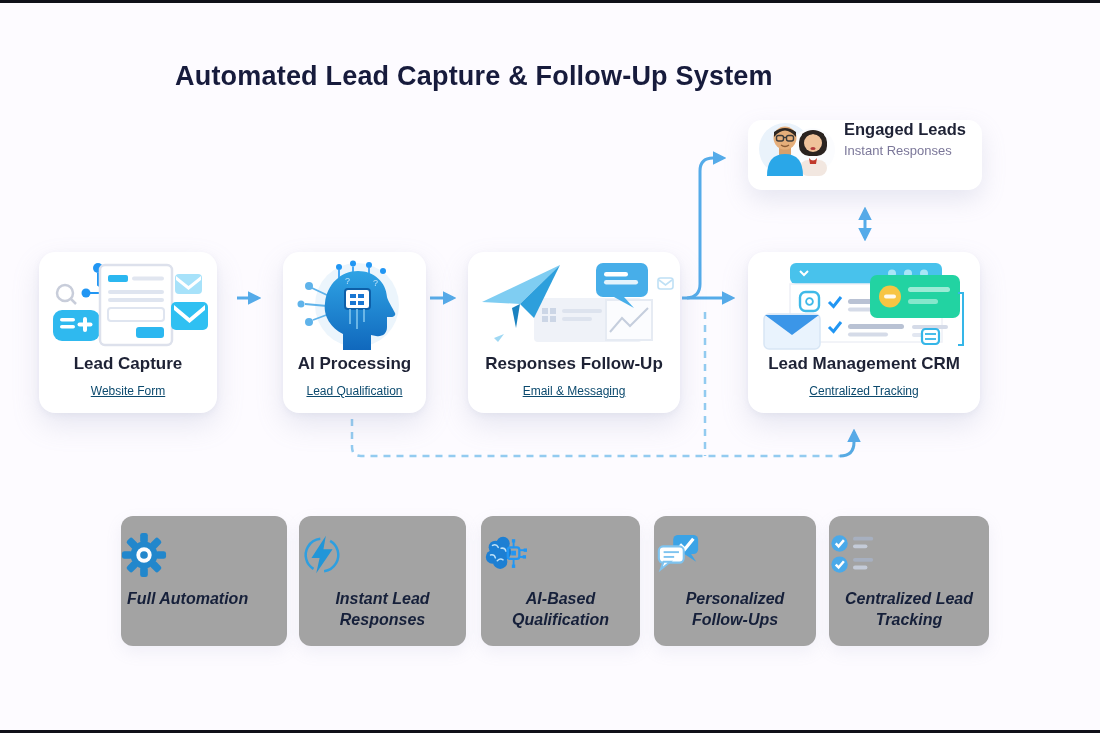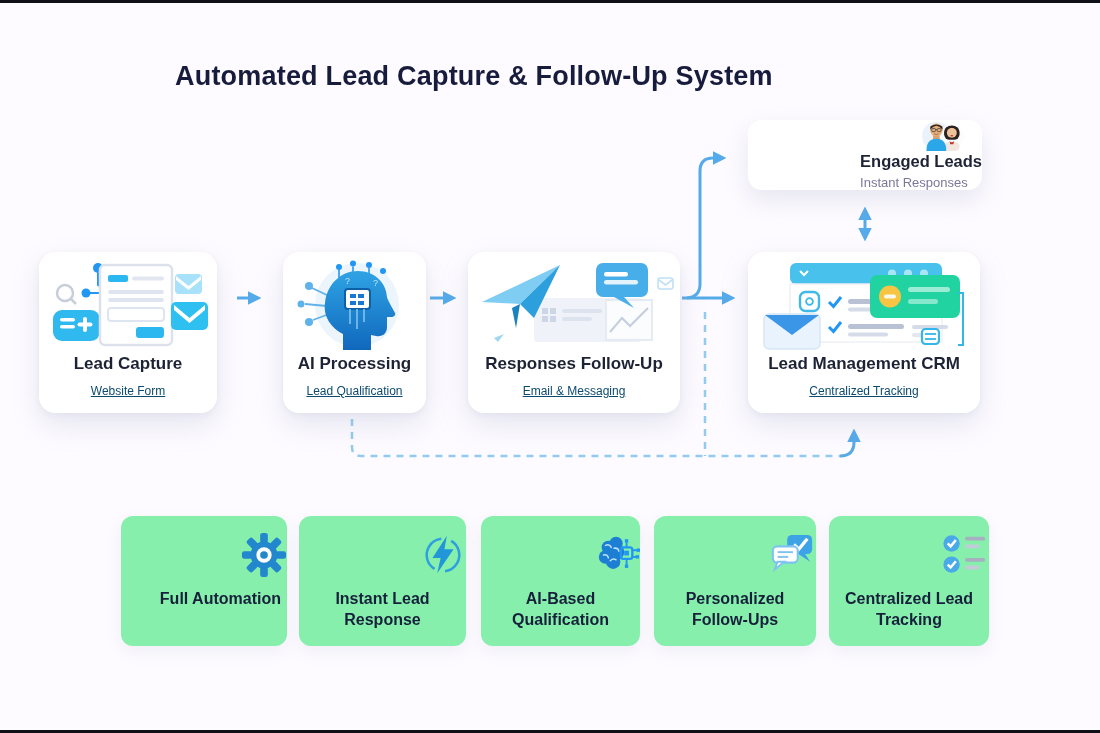--- a/index.html
+++ b/index.html
@@ -10,28 +10,28 @@
   .page-title{position:absolute;left:175px;top:61px;font-size:27px;font-weight:700;color:#171b3c;letter-spacing:.2px;}
   
   .step{position:absolute;top:252px;height:161px;background:#ffffff;border-radius:16px;
         box-shadow:0 12px 28px rgba(140,150,185,.20), 0 2px 6px rgba(140,150,185,.10);
         display:flex;flex-direction:column;align-items:center;}
   .step-art{height:94px;margin-top:6px;display:flex;align-items:center;justify-content:center;}
   .step-title{font-size:17px;font-weight:700;color:#1e2235;margin-top:2px;}
   .step-sub{font-size:12px;color:#0c4a6e;margin-top:10px;text-decoration:underline;}
   
   .engaged{position:absolute;left:748px;top:120px;width:234px;height:70px;background:#ffffff;border-radius:14px;
-           box-shadow:0 10px 24px rgba(140,150,185,.20);display:flex;align-items:flex-end;padding-left:10px;box-sizing:border-box;flex-direction:column;}
+           box-shadow:0 10px 24px rgba(140,150,185,.20);display:flex;align-items:flex-start;padding-left:10px;box-sizing:border-box;}
   .engaged-text{display:flex;flex-direction:column;margin-left:8px;}
   .engaged-title{font-size:16.5px;font-weight:700;color:#1e2235;}
   .engaged-sub{font-size:13px;color:#7b7799;margin-top:4px;}
   
-  .feature{position:absolute;top:516px;height:130px;background:#86efac;border-radius:12px;
+  .feature{position:absolute;top:516px;height:130px;background:#a3a3a3;border-radius:12px;
            box-shadow:0 6px 16px rgba(150,160,190,.12);
-           display:flex;flex-direction:column;align-items:flex-end;box-sizing:border-box;padding-top:16px;}
+           display:flex;flex-direction:column;align-items:flex-start;box-sizing:border-box;padding-top:16px;font-style:italic;}
   .feature-label{font-size:16px;font-weight:700;color:#16203a;text-align:center;line-height:1.32;margin-top:10px;padding:0 6px;}
   .connectors{position:absolute;left:0;top:0;width:1100px;height:733px;pointer-events:none;}
 </style>
 </head>
 <body>
 
 <div class="canvas">
   <div class="edge-bar edge-top"></div>
   <div class="edge-bar edge-bottom"></div>
 
@@ -232,21 +232,21 @@
       <circle cx="24" cy="24" r="4" fill="#2287cc"></circle>
     </svg>
     <div class="feature-label">Full Automation</div>
   </div>
 
   <div class="feature" style="left:299px;width:167px;">
     <svg width="46" height="46" viewBox="0 0 48 48">
       <circle cx="24" cy="24" r="17" fill="none" stroke="#2e9fe0" stroke-width="2.6" stroke-dasharray="42 11.5" transform="rotate(-60 24 24)"></circle>
       <polygon points="28,4 13,27 21.5,27 18,43 35,18 25.5,18" fill="#2196d8"></polygon>
     </svg>
-    <div class="feature-label">Instant Lead Response</div>
+    <div class="feature-label">Instant Lead Responses</div>
   </div>
 
   <div class="feature" style="left:481px;width:159px;">
     <svg width="46" height="46" viewBox="0 0 48 48">
       <g fill="#1d7fd3">
         <circle cx="15" cy="16" r="7"></circle>
           <circle cx="23" cy="12" r="7"></circle>
           <circle cx="12" cy="26" r="7"></circle>
         <circle cx="20" cy="31" r="7.5"></circle>
           <circle cx="23" cy="21" r="8.5"></circle>

